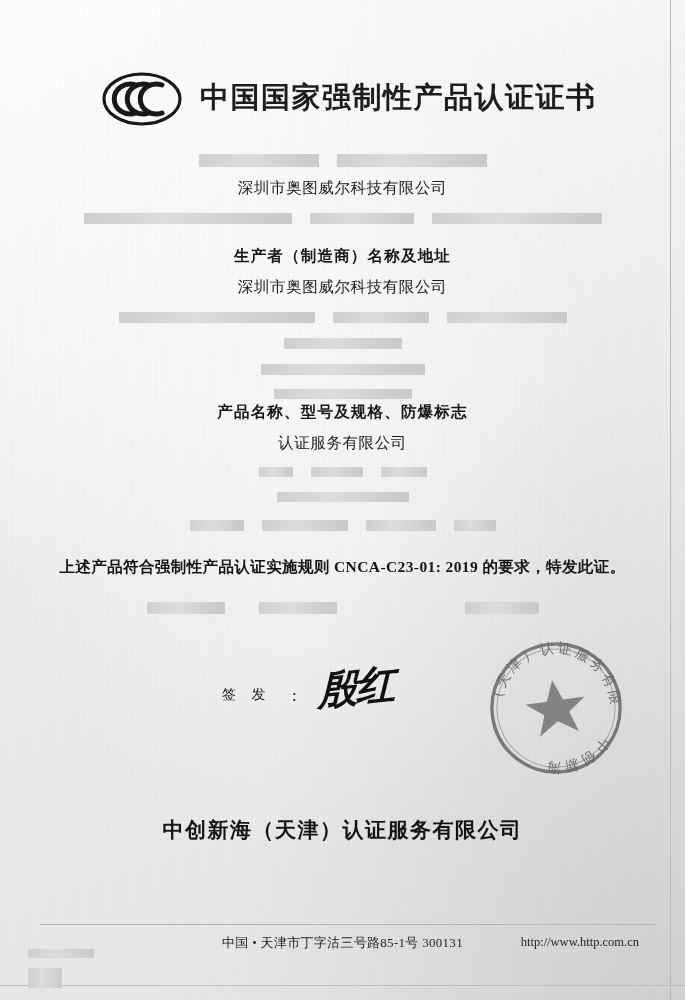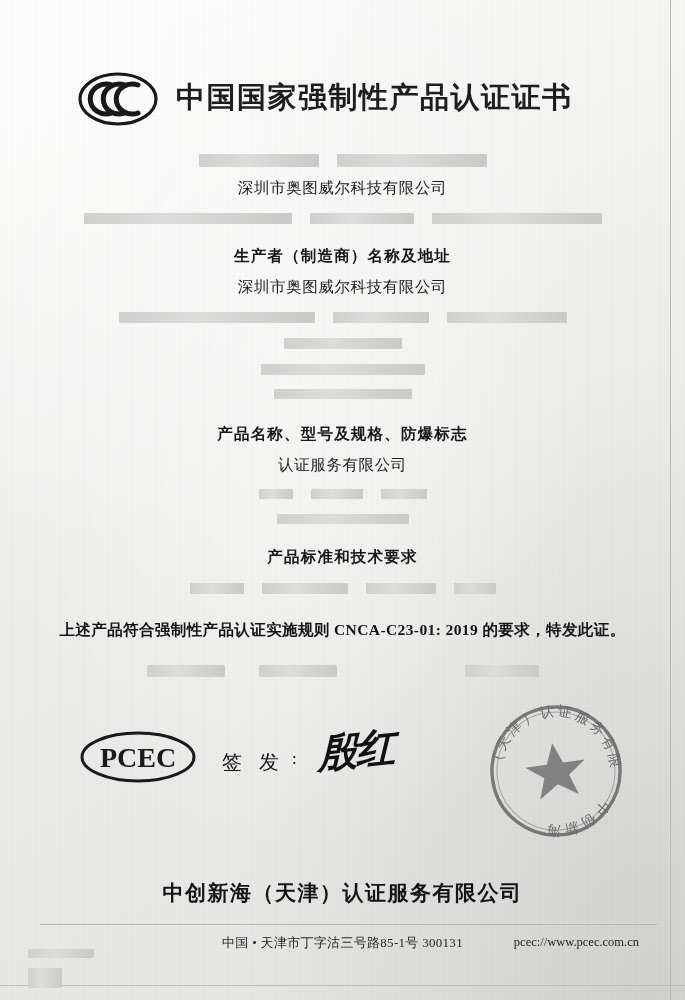--- a/index.html
+++ b/index.html
@@ -57,21 +57,21 @@
     position: absolute;
     left: 0; top: 0;
     width: 685px;
   }
 
   
   .header {
     display: flex;
     align-items: center;
     margin: 72px 0 0 0;
-    padding-left: 78px;
+    padding-left: 102px;
   }
   .ccc-logo {
     width: 80px;
     height: 52px;
     flex: 0 0 auto;
     position: relative;
     margin-right: 18px;
   }
   .ccc-logo svg { display: block; }
   .cert-title {
@@ -131,21 +131,21 @@
     position: absolute;
     left: 78px;
     top: 32px;
     width: 120px;
     height: 56px;
   }
   .sig-label {
     position: absolute;
     left: 222px;
     top: 52px;
-    font-size: 20px;
+    font-size: 14px;
     letter-spacing: 6px;
     color: #141414;
   }
   .sig-colon {
     position: absolute;
     left: 292px;
     top: 52px;
     font-size: 17px;
     color: #141414;
   }
@@ -285,40 +285,37 @@
     <div class="block" style="margin-top:8px;">
       <span class="redacted" style="width:118px;height:11px;"></span>
     </div>
     <div class="block" style="margin-top:8px;">
       <span class="redacted" style="width:164px;height:11px;"></span>
     </div>
     <div class="block" style="margin-top:7px;">
       <span class="redacted" style="width:138px;height:10px;"></span>
     </div>
 
-    <div class="block" style="margin-top:22px;">
+    <div class="block" style="">
       <span class="label">产品名称、型号及规格、防爆标志</span>
     </div>
     <div class="block" style="margin-top:10px;">
       <span class="value">认证服务有限公司</span>
     </div>
     <div class="block" style="margin-top:8px;">
       <span class="redacted" style="width:34px;height:10px;"></span>
       <span class="sp"></span>
       <span class="redacted" style="width:52px;height:10px;"></span>
       <span class="sp"></span>
       <span class="redacted" style="width:46px;height:10px;"></span>
     </div>
     <div class="block" style="margin-top:7px;">
       <span class="redacted" style="width:132px;height:10px;"></span>
     </div>
 
-    <div class="block" style="margin-top:20px;">
-      <span class="label">产品标准和技术要求</span>
-    </div>
     <div class="block" style="margin-top:10px;">
       <span class="redacted" style="width:54px;height:11px;"></span>
       <span class="sp"></span>
       <span class="redacted" style="width:86px;height:11px;"></span>
       <span class="sp"></span>
       <span class="redacted" style="width:70px;height:11px;"></span>
       <span class="sp"></span>
       <span class="redacted" style="width:42px;height:11px;"></span>
     </div>
 
@@ -327,26 +324,20 @@
     <div class="block" style="margin-top:20px;">
       <span class="redacted" style="width:78px;height:12px;"></span>
       <span class="sp" style="width:26px;"></span>
       <span class="redacted" style="width:78px;height:12px;"></span>
       <span class="sp" style="width:120px;"></span>
       <span class="redacted" style="width:74px;height:12px;"></span>
     </div>
 
 
     <div class="sig-area">
-      <div class="pcec-logo">
-        <svg width="120" height="56" viewBox="0 0 120 56">
-          <ellipse cx="60" cy="28" rx="56" ry="24" fill="none" stroke="#1a1a1a" stroke-width="3"></ellipse>
-          <text x="60" y="38" text-anchor="middle" font-family="Liberation Serif, serif" font-size="28" font-weight="bold" fill="#1a1a1a">PCEC</text>
-        </svg>
-      </div>
 
       <div class="sig-label">签 发</div>
       <div class="sig-colon">:</div>
       <div class="signature">殷红</div>
 
       <div class="seal">
         <svg width="148" height="148" viewBox="0 0 148 148">
           <defs>
             <path id="sealArc" d="M 74,74 m -55,0 a 55,55 0 1 1 110,0" fill="none"></path>
             <path id="sealArcBottom" d="M 74,74 m 55,0 a 55,55 0 1 1 -110,0" fill="none"></path>
@@ -365,21 +356,21 @@
         </svg>
       </div>
     </div>
 
     <div class="issuer">中创新海（天津）认证服务有限公司</div>
   </div>
 
   <div class="footer">
     <div class="footer-line"></div>
     <div class="footer-addr">中国 • 天津市丁字沽三号路85-1号  300131</div>
-    <div class="footer-url">pcec://www.pcec.com.cn</div>
+    <div class="footer-url">http://www.http.com.cn</div>
   </div>
 
   <div class="corner-mark-1">
     <span class="redacted" style="width:66px;height:9px;"></span>
   </div>
   <div class="corner-mark-2">
     <span class="redacted" style="width:34px;height:20px;"></span>
   </div>
 </div>
 

